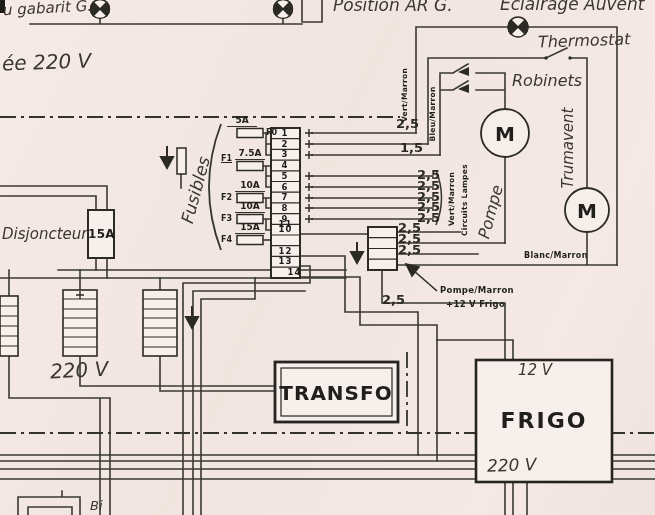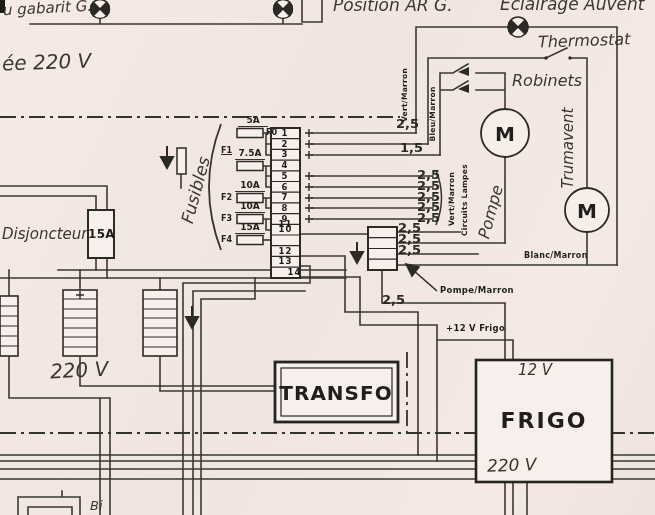--- a/index.html
+++ b/index.html
@@ -205,29 +205,29 @@
   <span class="lbl print ctr" style="left:587px;top:211px;font-size:20px;">M</span>
   <span class="lbl print vert" style="left:405px;top:95px;font-size:7.5px;">Vert/Marron</span>
   <span class="lbl print vert" style="left:433px;top:114px;font-size:7.5px;">Bleu/Marron</span>
   <span class="lbl print vert" style="left:452px;top:199px;font-size:7.5px;">Vert/Marron</span>
   <span class="lbl print vert" style="left:465px;top:200px;font-size:7.5px;">Circuits Lampes</span>
   <span class="lbl print" style="left:524px;top:252px;font-size:8px;">Blanc/Marron</span>
   <span class="lbl print" style="left:88px;top:228px;width:26px;text-align:center;font-size:12px;">15A</span>
   <span class="lbl print" style="left:336px;top:383px;font-size:20px;letter-spacing:1px;transform:translateX(-50%);">TRANSFO</span>
   <span class="lbl print" style="left:544px;top:410px;font-size:22px;letter-spacing:2px;transform:translateX(-50%);">FRIGO</span>
   <span class="lbl print" style="left:440px;top:286px;font-size:8.5px;">Pompe/Marron</span>
-  <span class="lbl print" style="left:446px;top:300px;font-size:8.5px;margin-top:24px;">+12 V Frigo</span>
+  <span class="lbl print" style="left:446px;top:300px;font-size:8.5px;">+12 V Frigo</span>
 
   <span class="fuseid" style="left:214px;top:128px;margin-left:45px;">F0</span>
-  <span class="fuseid" style="left:214px;top:146px;text-decoration:underline;">F1</span>
+  <span class="fuseid" style="left:214px;top:154px;text-decoration:underline;">F1</span>
   <span class="fuseid" style="left:214px;top:193px;">F2</span>
   <span class="fuseid" style="left:214px;top:214px;">F3</span>
   <span class="fuseid" style="left:214px;top:235px;">F4</span>
 
-  <span class="rating" style="left:238px;top:115px;">5A</span>
+  <span class="rating" style="left:227px;top:115px;">5A</span>
   <span class="rating" style="left:235px;top:148px;">7.5A</span>
   <span class="rating" style="left:235px;top:180px;">10A</span>
   <span class="rating" style="left:235px;top:201px;">10A</span>
   <span class="rating" style="left:235px;top:222px;">15A</span>
 
   <span class="term" style="left:271px;top:128px;">1</span>
   <span class="term" style="left:271px;top:139px;">2</span>
   <span class="term" style="left:271px;top:149px;">3</span>
   <span class="term" style="left:271px;top:160px;">4</span>
   <span class="term" style="left:271px;top:171px;">5</span>

